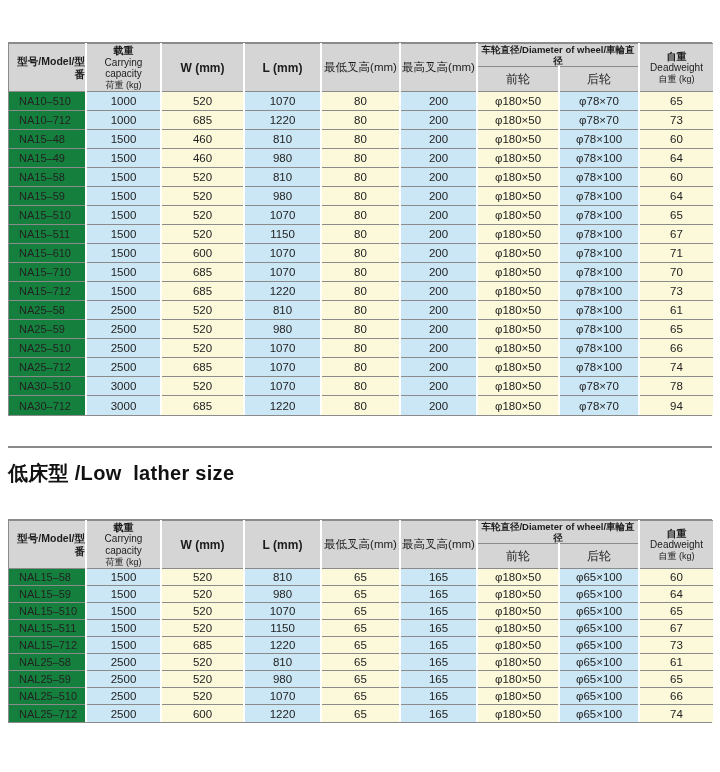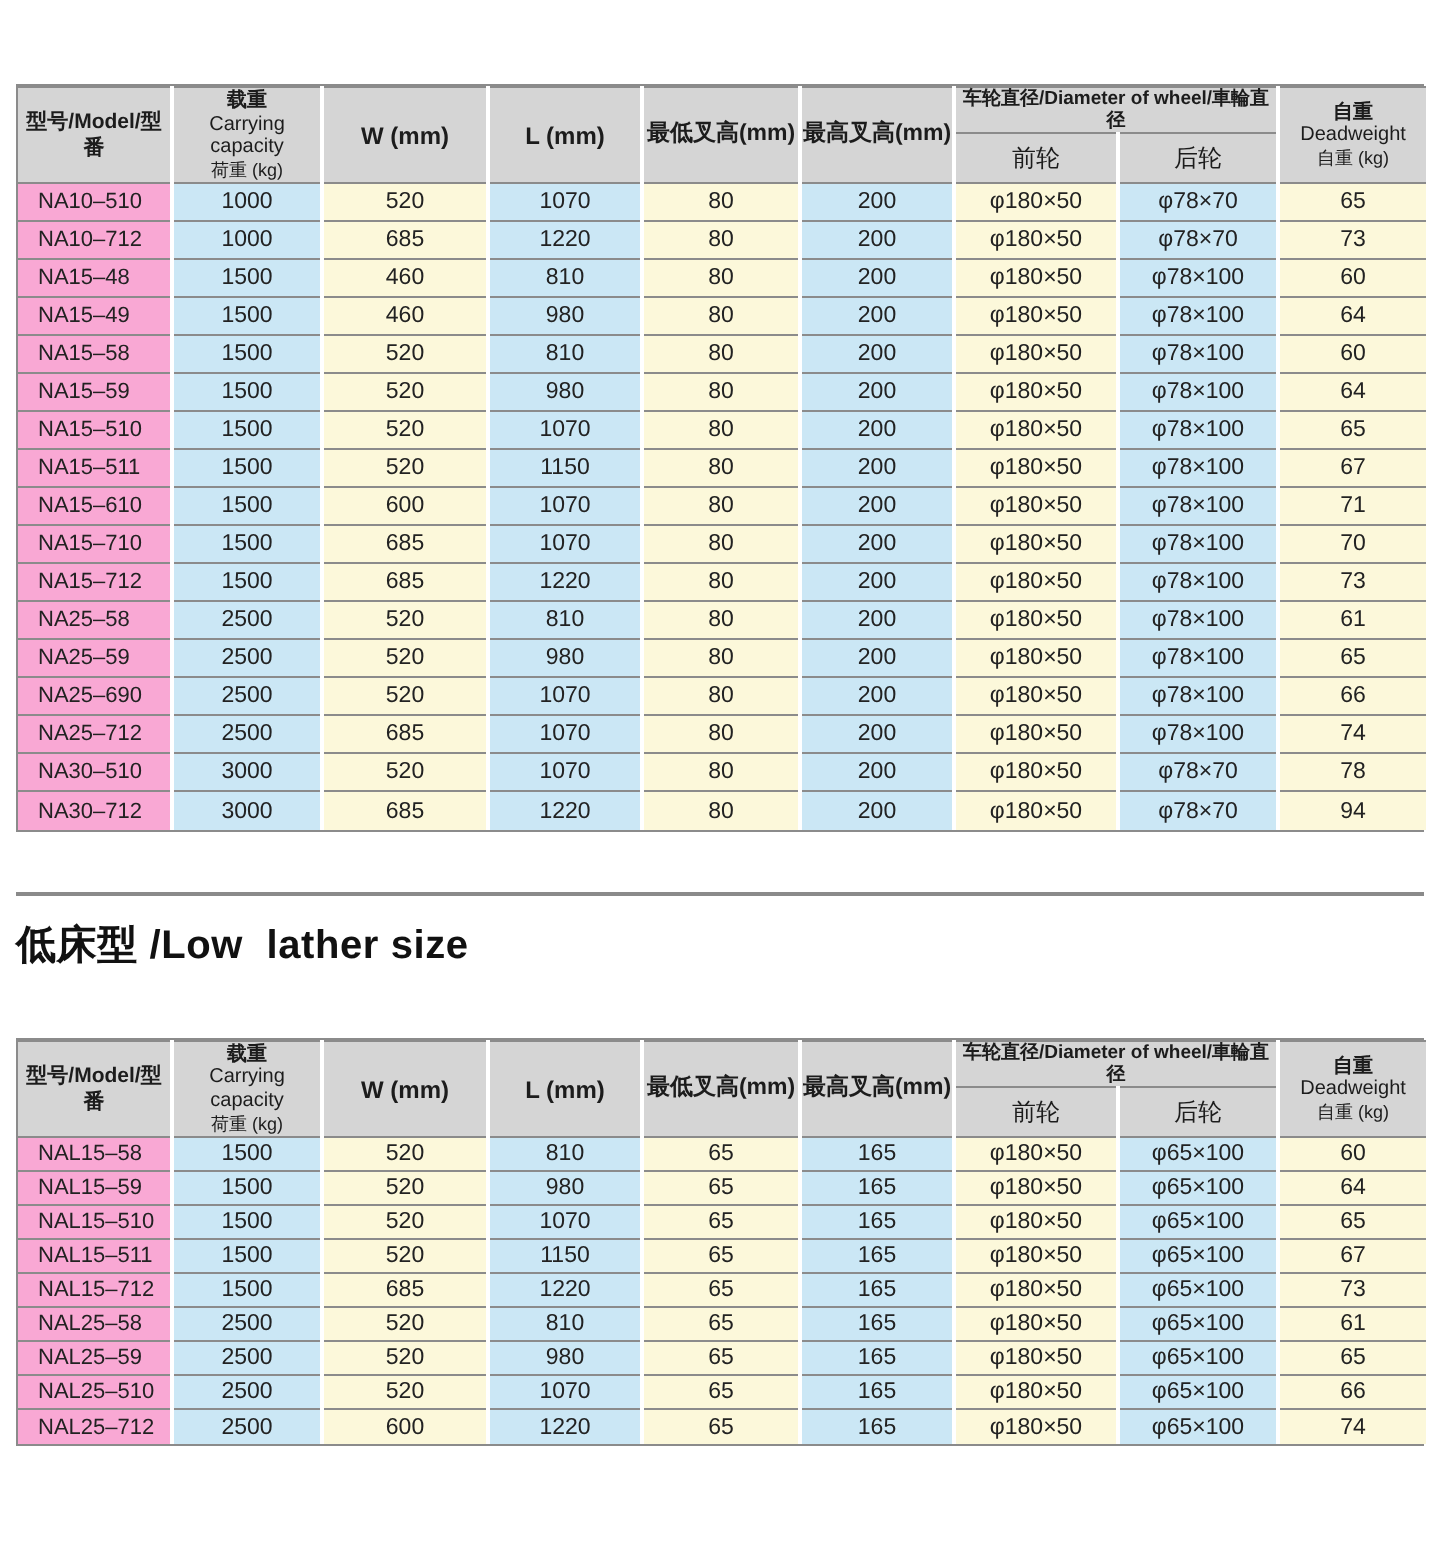--- a/index.html
+++ b/index.html
@@ -21,40 +21,40 @@
   .tbl-wrap.second { margin-top: 34px; }
 
   table {
     width: 100%; border-collapse: collapse; table-layout: fixed;
     font-size: 11.5px;
   }
   th, td {
     padding: 0; text-align: center; vertical-align: middle;
     border-left: 2px solid #ffffff; border-top: 1px solid #8b8b8b;
   }
-  th.first, td.c0 { border-left: none; }
+  th.first, td.c0 { border-left: none; text-align: right; }
 
   thead th { background: #d5d5d5; line-height: 1.18; }
   thead tr.top { height: 18px; }
   thead tr.sub { height: 25px; }
   thead tr.sub th { border-top: 1px solid #8b8b8b; font-size: 12px; font-weight: 400; }
 
   .h-model { font-size: 10.5px; font-weight: 700; }
   .h-latin { font-size: 12px;  font-weight: 700; text-align: center; }
-  .h-cjk   { font-size: 11.5px; font-weight: 700; }
+  .h-cjk   { font-size: 11.5px; font-weight: 400; }
   .h-group { font-size: 9.5px; font-weight: 700; }
   th .ln { display: block; }
   .ln-b10 { font-size: 10px; font-weight: 700; }
   .ln-r10 { font-size: 10px; font-weight: 400; }
   .ln-r9  { font-size: 9px;  font-weight: 400; }
 
   tbody td { height: 19px; color: #222222; }
   .compact tbody td { height: 17px; }
   tbody td.c0 {
-    background: #f9a8d4; text-align: left; padding-left: 10px; font-size: 11px;
+    background: #15803d; text-align: left; padding-left: 10px; font-size: 11px;
   }
   tbody td.c1, tbody td.c3, tbody td.c5, tbody td.c7 { background: #cbe7f5; }
   tbody td.c2, tbody td.c4, tbody td.c6, tbody td.c8 { background: #fcf8da; }
 
   .divider { border: none; border-top: 2px solid #8a8a8a; margin: 30px 0 0 0; }
   .section-title.second { margin-top: 14px; }
 </style>
 </head>
 <body>
 
@@ -236,21 +236,21 @@
             <td class="c1">2500</td>
             <td class="c2">520</td>
             <td class="c3">980</td>
             <td class="c4">80</td>
             <td class="c5">200</td>
             <td class="c6">φ180×50</td>
             <td class="c7">φ78×100</td>
             <td class="c8">65</td>
           </tr>
           <tr>
-            <td class="c0">NA25–690</td>
+            <td class="c0">NA25–510</td>
             <td class="c1">2500</td>
             <td class="c2">520</td>
             <td class="c3">1070</td>
             <td class="c4">80</td>
             <td class="c5">200</td>
             <td class="c6">φ180×50</td>
             <td class="c7">φ78×100</td>
             <td class="c8">66</td>
           </tr>
           <tr>

